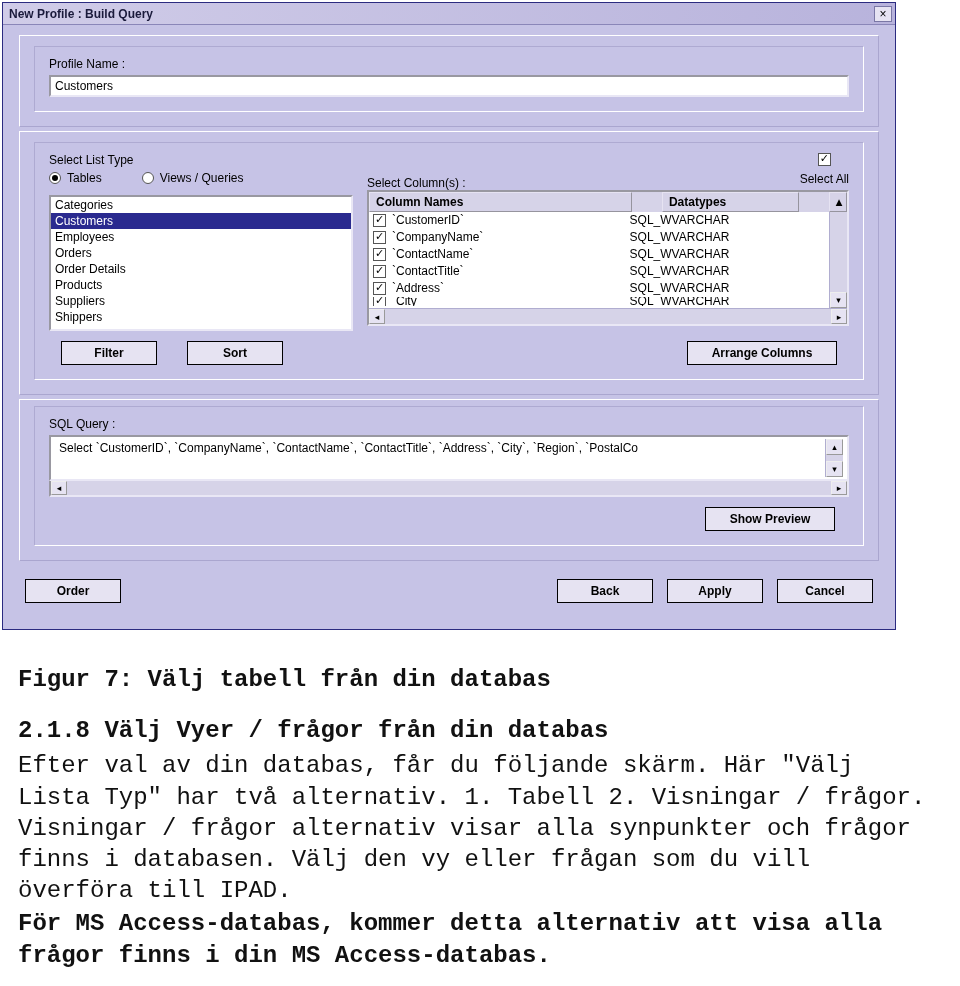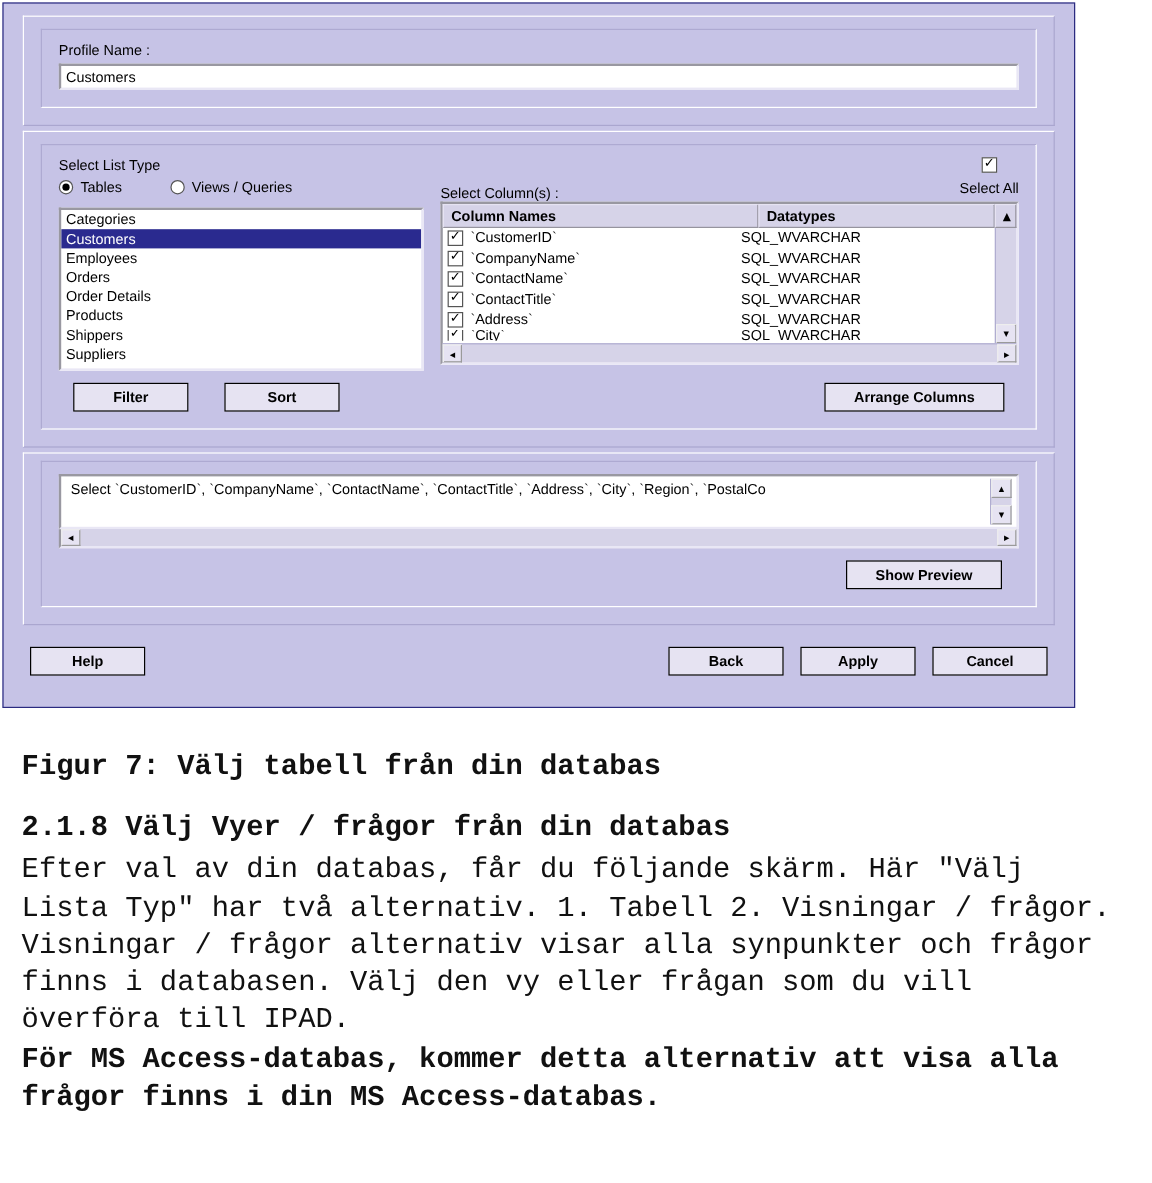--- a/index.html
+++ b/index.html
@@ -111,39 +111,40 @@
   .table-wrap {
     border:2px inset #e9e7f5;
     background:#fff;
     height:136px;
     display:flex;
     flex-direction:column;
   }
   .thead{
     display:flex;
     background:#d6d3e8;
+    gap:30px;
   }
   .th{
     border:1px outset #e6e3f2;
     padding:2px 6px;
     font-weight:bold;
   }
   .th.c1{ width:55%; }
   .th.c2{ flex:1; }
   .th.scrollcap{ width:18px; background:#d6d3e8;}
   .tbody-wrap{ display:flex; flex:1; overflow:hidden;}
   .tbody{
     flex:1; overflow:hidden;
   }
   .trow{
     display:flex;
     padding:0 4px;
     line-height:17px;
     align-items:center;
-    gap:0;
+    gap:12px;
   }
   .trow .cell1{ width:calc(55% - 4px); display:flex; gap:6px; align-items:center;}
   .trow .cell2{ flex:1; }
   .half-row{ height:9px; overflow:hidden;}
   .vscroll{
     width:18px; background:#d6d3e8; display:flex; flex-direction:column; justify-content:space-between;
     border-left:1px solid #b0add0;
   }
   .sbtn{ height:16px; background:#e6e3f2; border:1px outset #eee; display:flex;align-items:center;justify-content:center;font-size:9px;}
   .hscroll{
@@ -189,20 +190,26 @@
     max-width:944px;
   }
   .doc .caption{ font-weight:bold; margin-bottom:20px;}
   .doc .heading{ font-weight:bold; margin-bottom:4px;}
   .doc .bold{ font-weight:bold;}
 </style>
 </head>
 <body>
 
 <div class="window">
+  <div class="titlebar">
+    <span class="titlebar-text">New Profile : Build Query</span>
+    <div class="titlebar-close">
+      <span>×</span>
+    </div>
+  </div>
 
   <div class="client">
 
     <div class="group">
       <div class="group-inner">
         <label class="top">Profile Name :</label>
         <input class="textinput" value="Customers" style="">
       </div>
     </div>
 
@@ -222,22 +229,22 @@
                 <span>Views / Queries</span>
               </div>
             </div>
             <div class="listbox" id="tables-list">
                 <div class="option">Categories</div>
                 <div class="option selected">Customers</div>
                 <div class="option">Employees</div>
                 <div class="option">Orders</div>
                 <div class="option">Order Details</div>
                 <div class="option">Products</div>
+                <div class="option">Suppliers</div>
                 <div class="option">Shippers</div>
-                <div class="option">Suppliers</div>
               </div>
           </div>
 
           <div class="columns-panel">
             <div style="display:flex; justify-content:space-between; align-items:flex-end;">
               <label class="top" style="margin-bottom:0;">Select Column(s) :</label>
               <div class="select-all">
                 <span class="chk checked"></span>
                 <span>Select All</span>
               </div>
@@ -311,41 +318,42 @@
           <button class="btn">Filter</button>
           <button class="btn">Sort</button>
           <div style="flex:1;"></div>
           <button class="btn" style="min-width:150px;">Arrange Columns</button>
         </div>
       </div>
     </div>
 
     <div class="group sql-group">
       <div class="group-inner">
+        <label class="top">SQL Query :</label>
         <div class="textarea">
           <div class="ta-content">Select `CustomerID`, `CompanyName`, `ContactName`, `ContactTitle`, `Address`, `City`, `Region`, `PostalCo</div>
           <div class="vscroll" style="border-left:1px solid #b0add0;">
             <div class="sbtn">▴</div>
             <div style="flex:1;"></div>
             <div class="sbtn">▾</div>
           </div>
         </div>
         <div class="sql-hscroll">
           <div class="hsbtn">◂</div>
           <div style="flex:1;"></div>
           <div class="hsbtn">▸</div>
         </div>
         <div class="preview-row">
           <button class="btn" style="min-width:130px;">Show Preview</button>
         </div>
       </div>
     </div>
 
     <div class="footer-btns">
-      <button class="btn">Help</button>
+      <button class="btn">Order</button>
       <div class="spacer"></div>
       <button class="btn">Back</button>
       <button class="btn">Apply</button>
       <button class="btn">Cancel</button>
     </div>
 
   </div>
 </div>
 
 <div class="doc">

